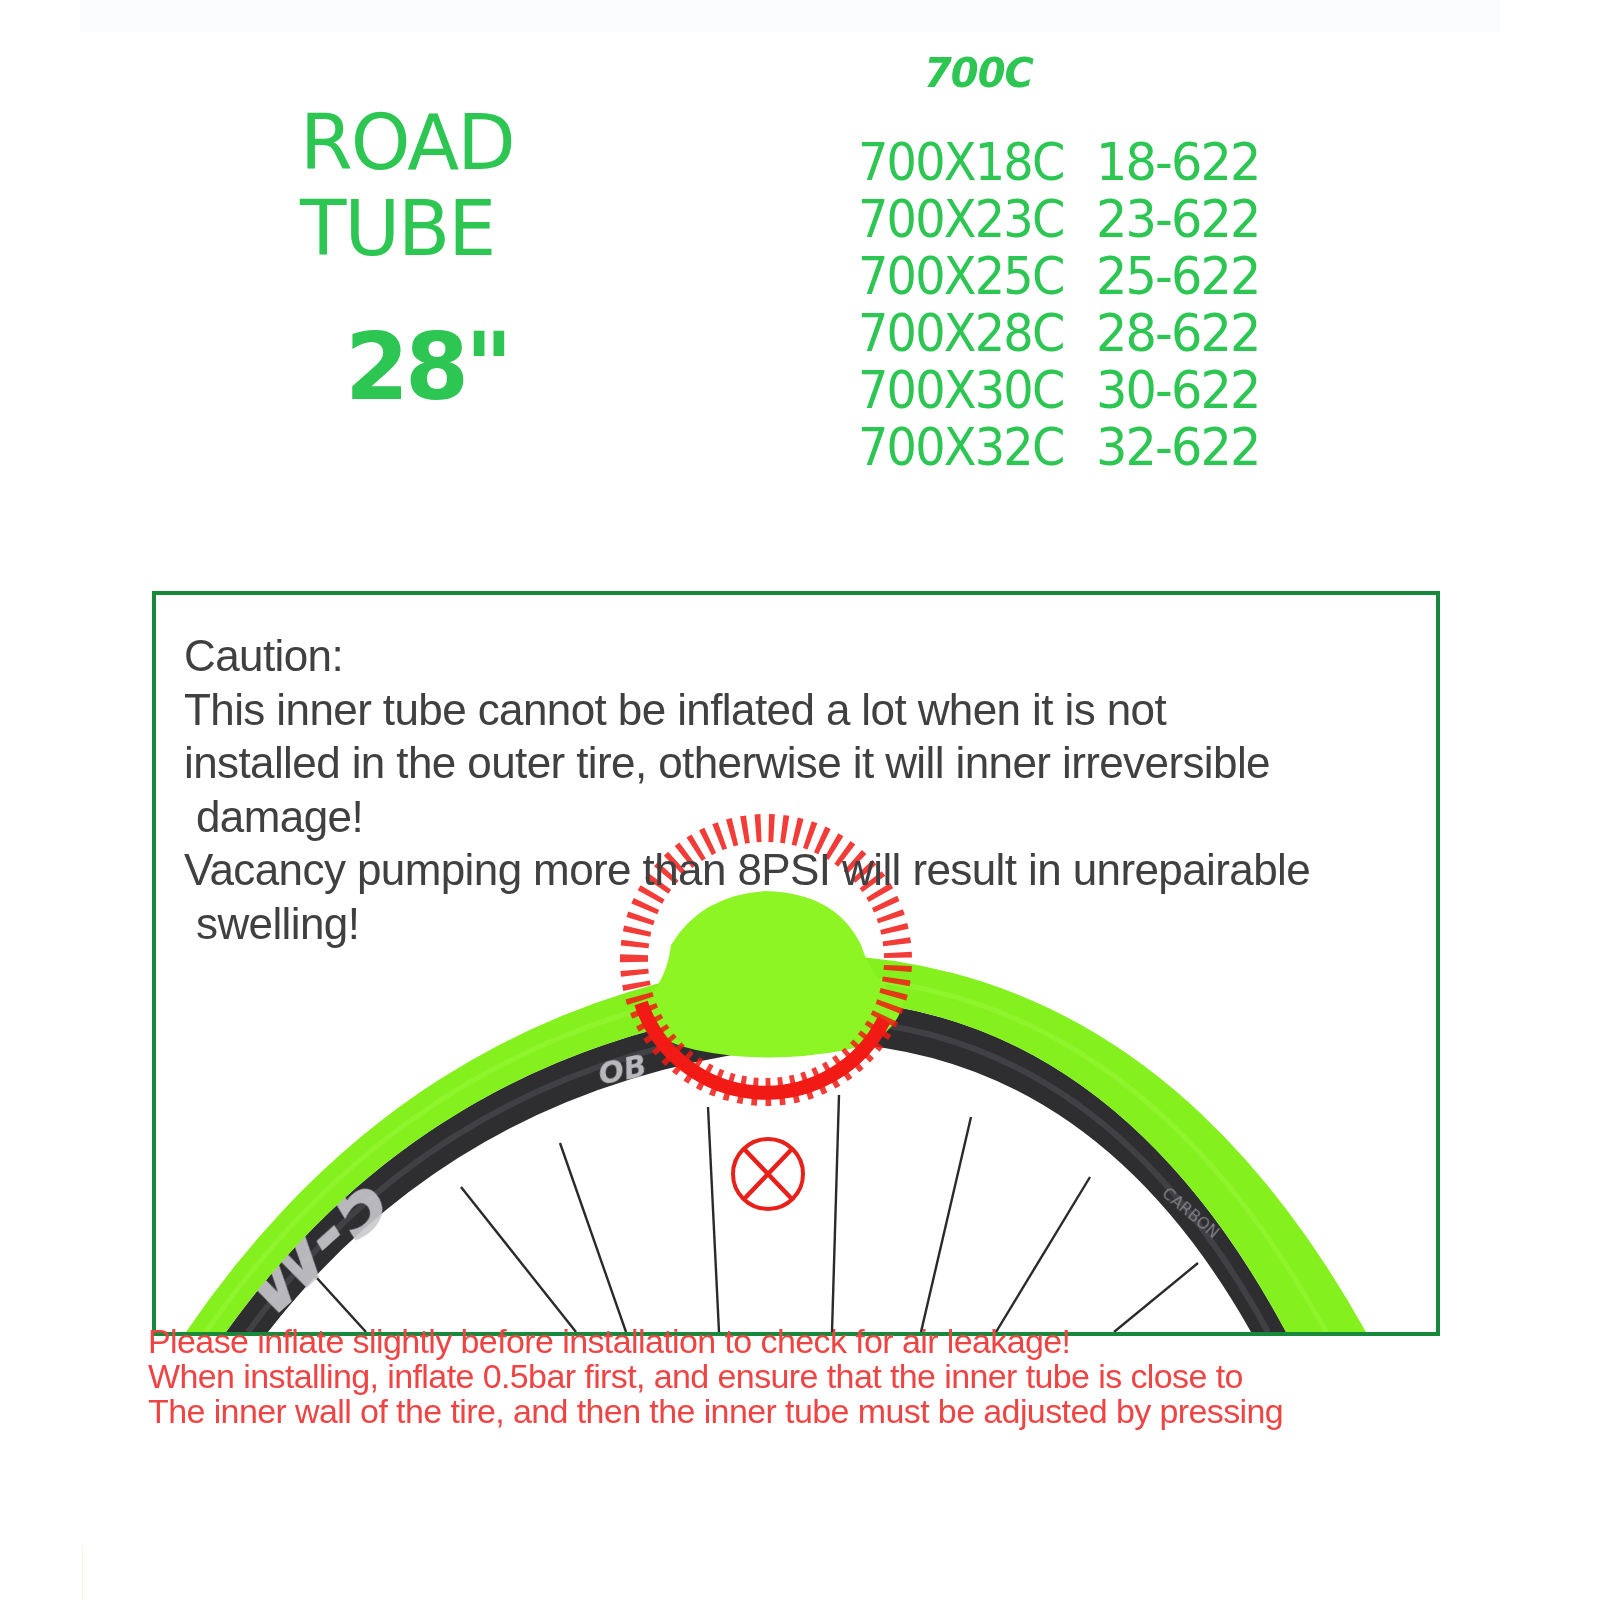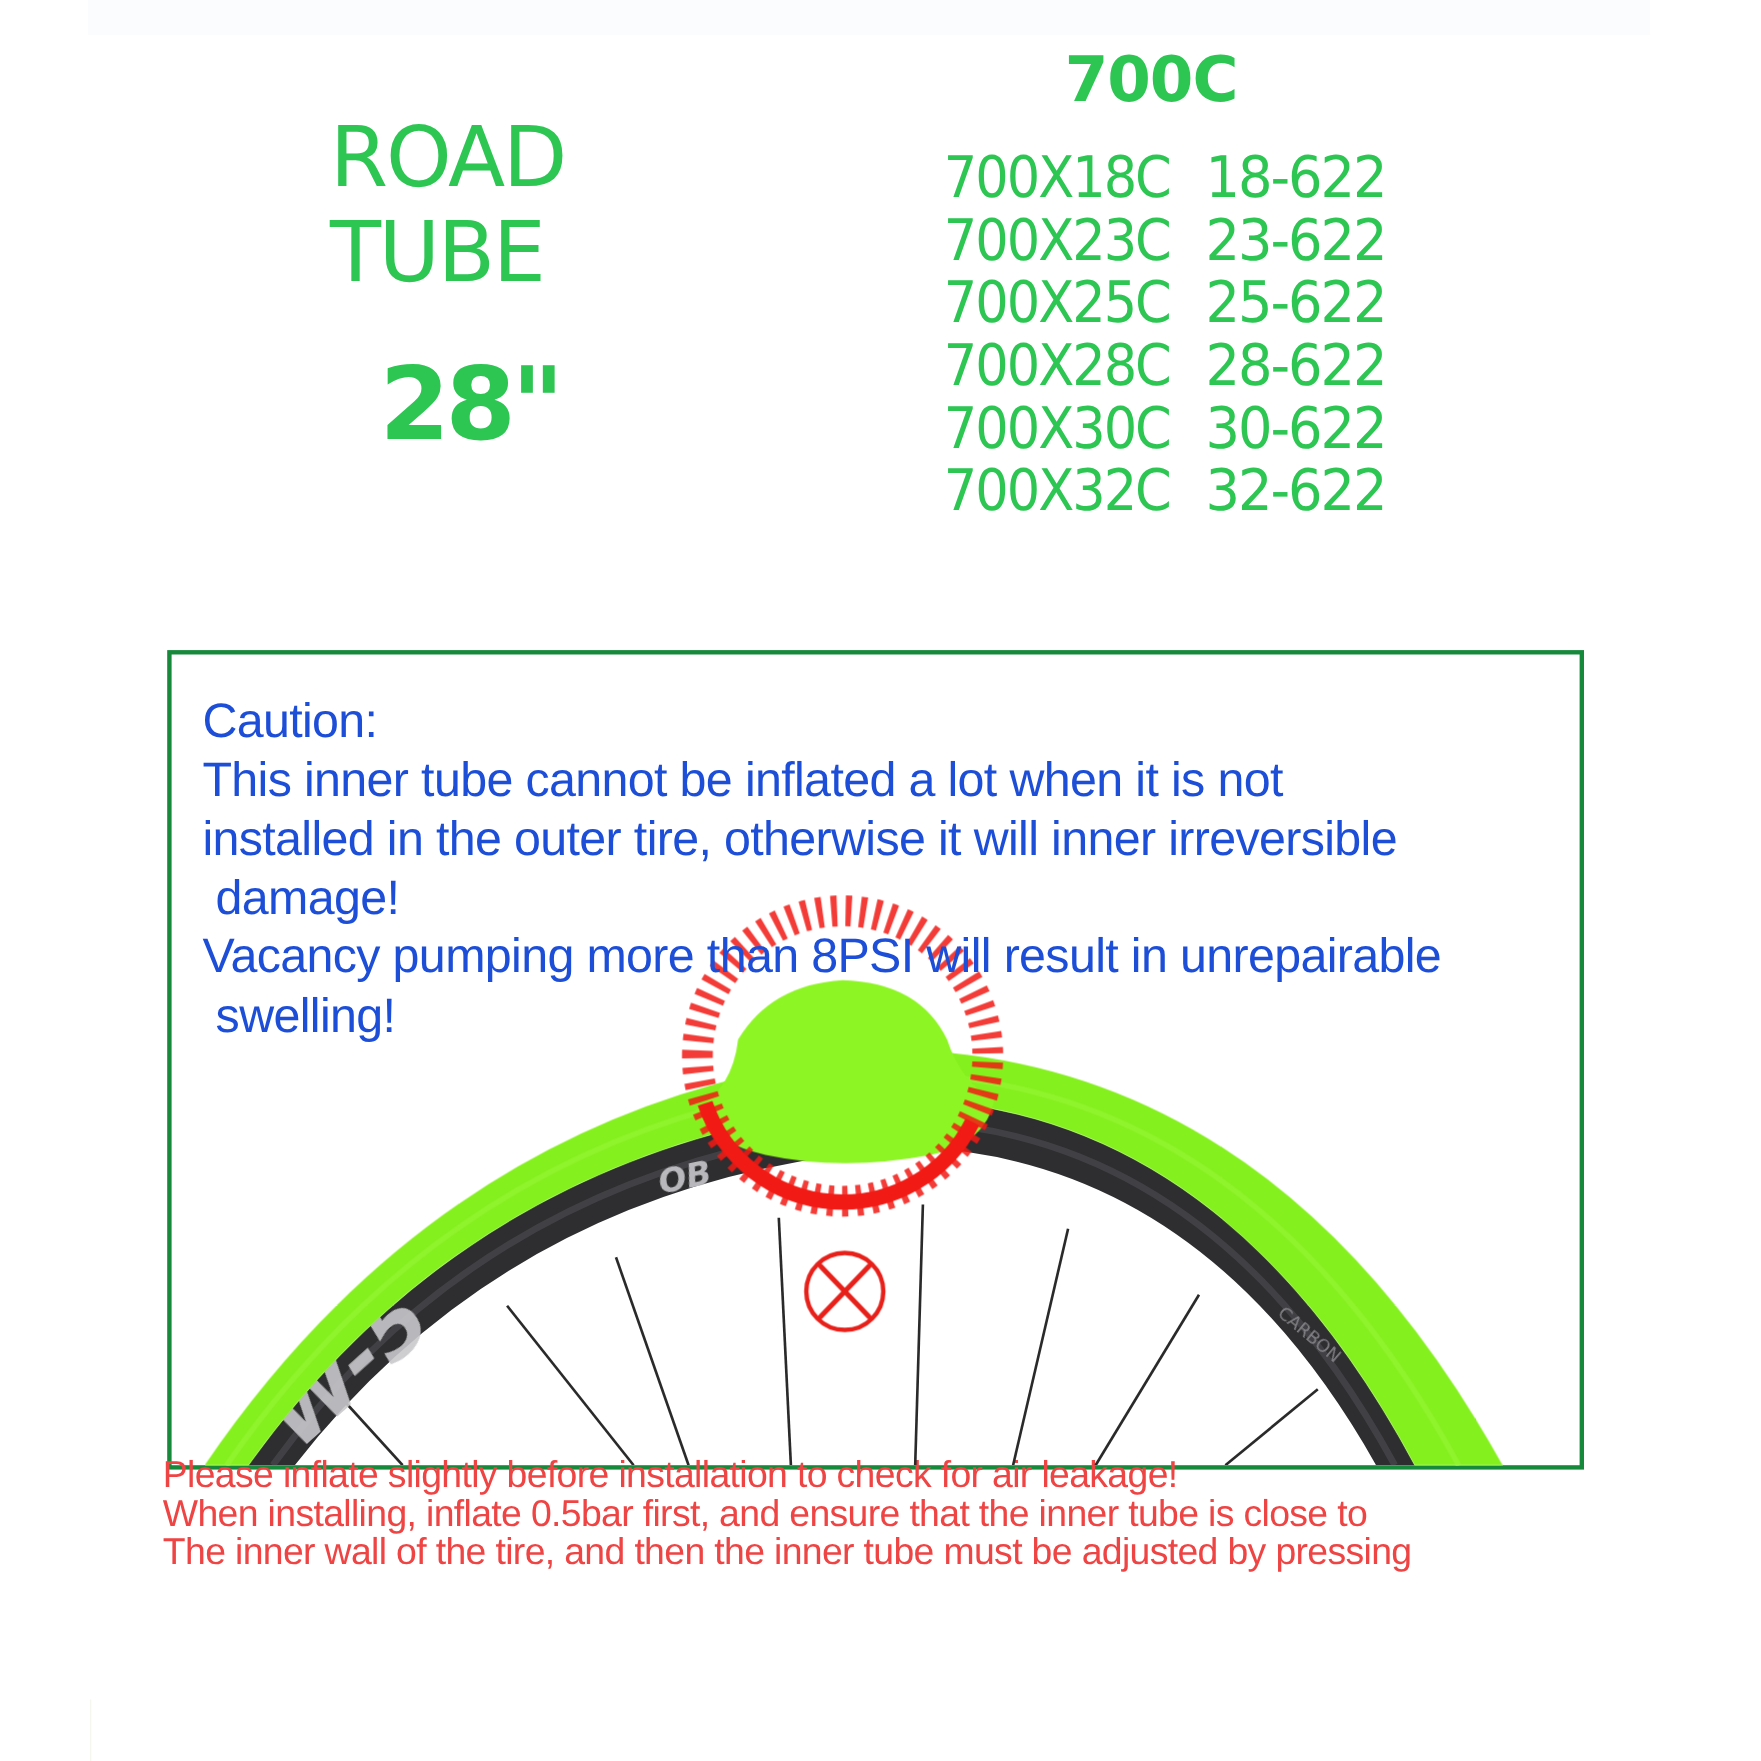--- a/index.html
+++ b/index.html
@@ -1,27 +1,27 @@
 <!DOCTYPE html>
 <html><head>
 <meta charset="utf-8">
 <style>
   html, body { margin: 0; padding: 0; background: #ffffff; }
   body { width: 1601px; height: 1601px; position: relative; overflow: hidden; font-family: "DejaVu Sans", sans-serif; }
   .top-band { position: absolute; left: 80px; top: 0; width: 1420px; height: 32px; background: #fbfcfd; }
   .green { color: #2dc653; }
   .road-title { position: absolute; left: 300px; top: 100px; font-family: "DejaVu Sans", sans-serif; font-weight: normal; font-size: 76px; line-height: 86px; letter-spacing: -2px; }
   .size-inch { position: absolute; left: 345px; top: 318px; font-family: "DejaVu Sans", sans-serif; font-weight: bold; font-size: 92px; line-height: 100px; letter-spacing: -4px; }
-  .spec-title { position: absolute; left: 968px; top: 38px; font-weight: bold; font-size: 57px; line-height: 70px; letter-spacing: -1px; }
+  .spec-title { position: absolute; left: 924px; top: 38px; font-weight: bold; font-size: 40px; line-height: 70px; letter-spacing: -1px; font-style: italic; }
   .spec-table { position: absolute; left: 858px; top: 134px; }
   .spec-row { display: flex; height: 57px; align-items: center; font-size: 52px; line-height: 57px; font-weight: normal; letter-spacing: -2px; }
   .spec-row .size { width: 238px; transform: scaleX(0.92); transform-origin: left center; }
   .spec-row .etrto { transform: scaleX(0.95); transform-origin: left center; }
   .caution-box { position: absolute; left: 152px; top: 591px; width: 1280px; height: 737px; border: 4px solid #17893b; box-sizing: content-box; overflow: hidden; background: #fff; }
-  .caution-text { position: absolute; left: 28px; top: 34px; width: 1240px; color: #1d4ed8; font-family: "Liberation Sans", sans-serif; font-size: 44px; line-height: 53.5px; letter-spacing: -0.6px; z-index: 3; }
+  .caution-text { position: absolute; left: 28px; top: 34px; width: 1240px; color: #404040; font-family: "Liberation Sans", sans-serif; font-size: 44px; line-height: 53.5px; letter-spacing: -0.6px; z-index: 3; }
   .caution-text .line { white-space: nowrap; }
   .caution-text .indent { padding-left: 12px; }
   .wheel-svg { position: absolute; left: 0; top: 0; z-index: 2; }
   .bottom-notes { position: absolute; left: 148px; top: 1324px; color: #ef4444; font-family: "Liberation Sans", sans-serif; font-size: 34px; line-height: 35px; letter-spacing: -0.6px; }
   .bottom-notes .line { white-space: nowrap; }
   .faint-line { position: absolute; left: 82px; top: 1545px; width: 1px; height: 56px; background: #f3f5ea; }
 </style>
 </head>
 <body>
 

